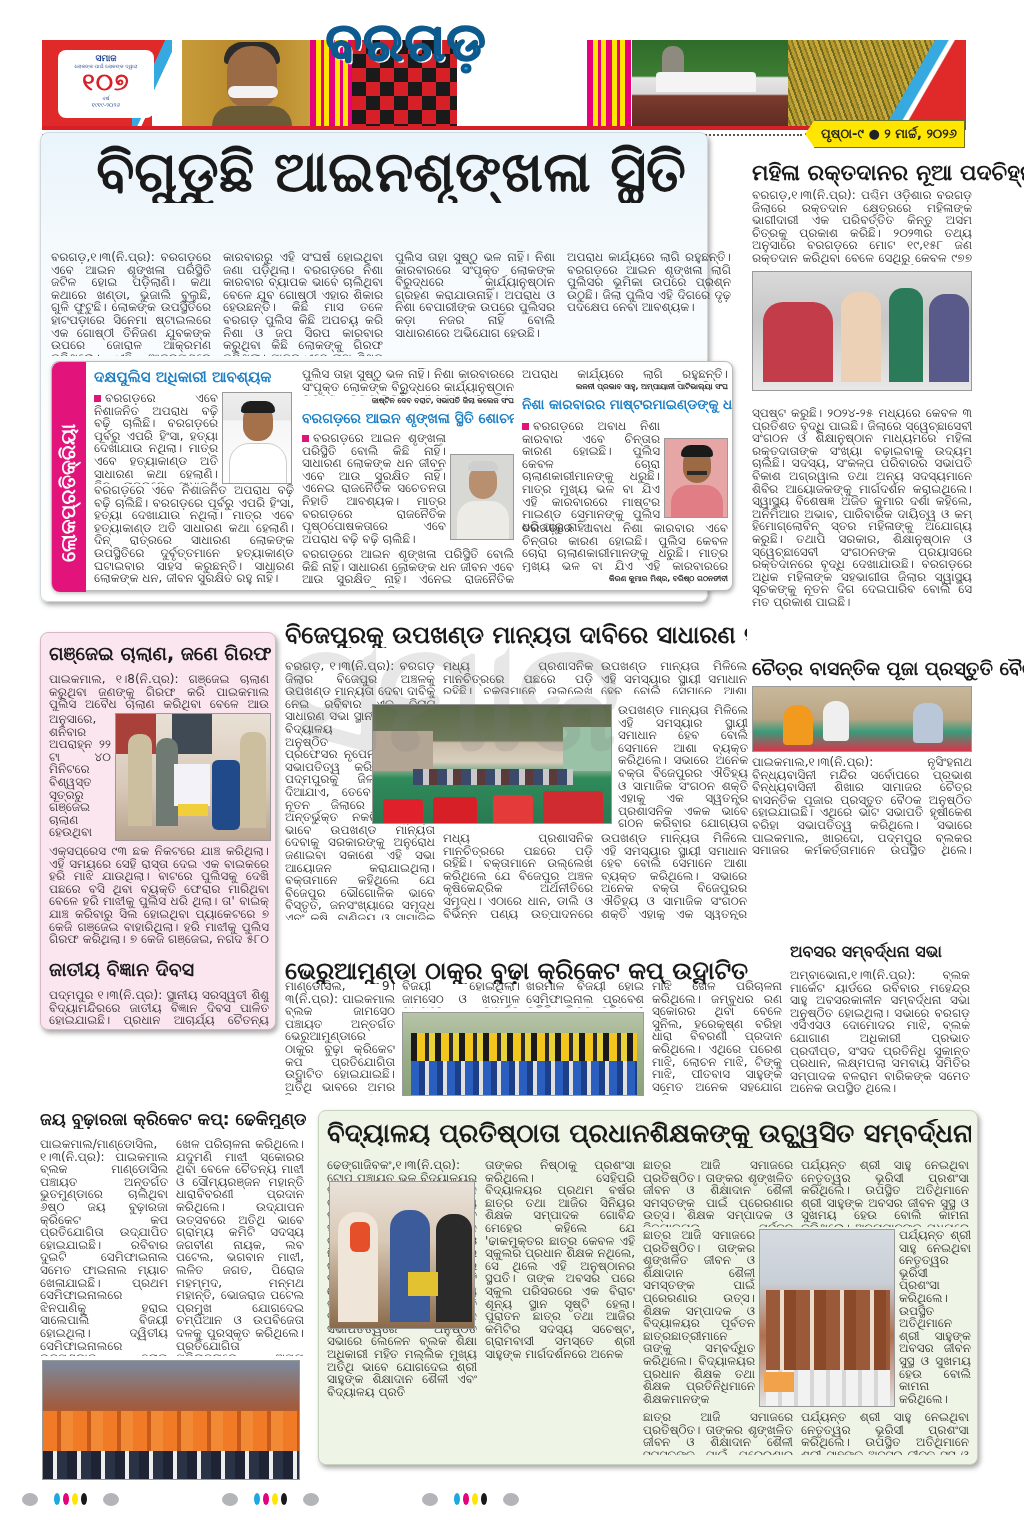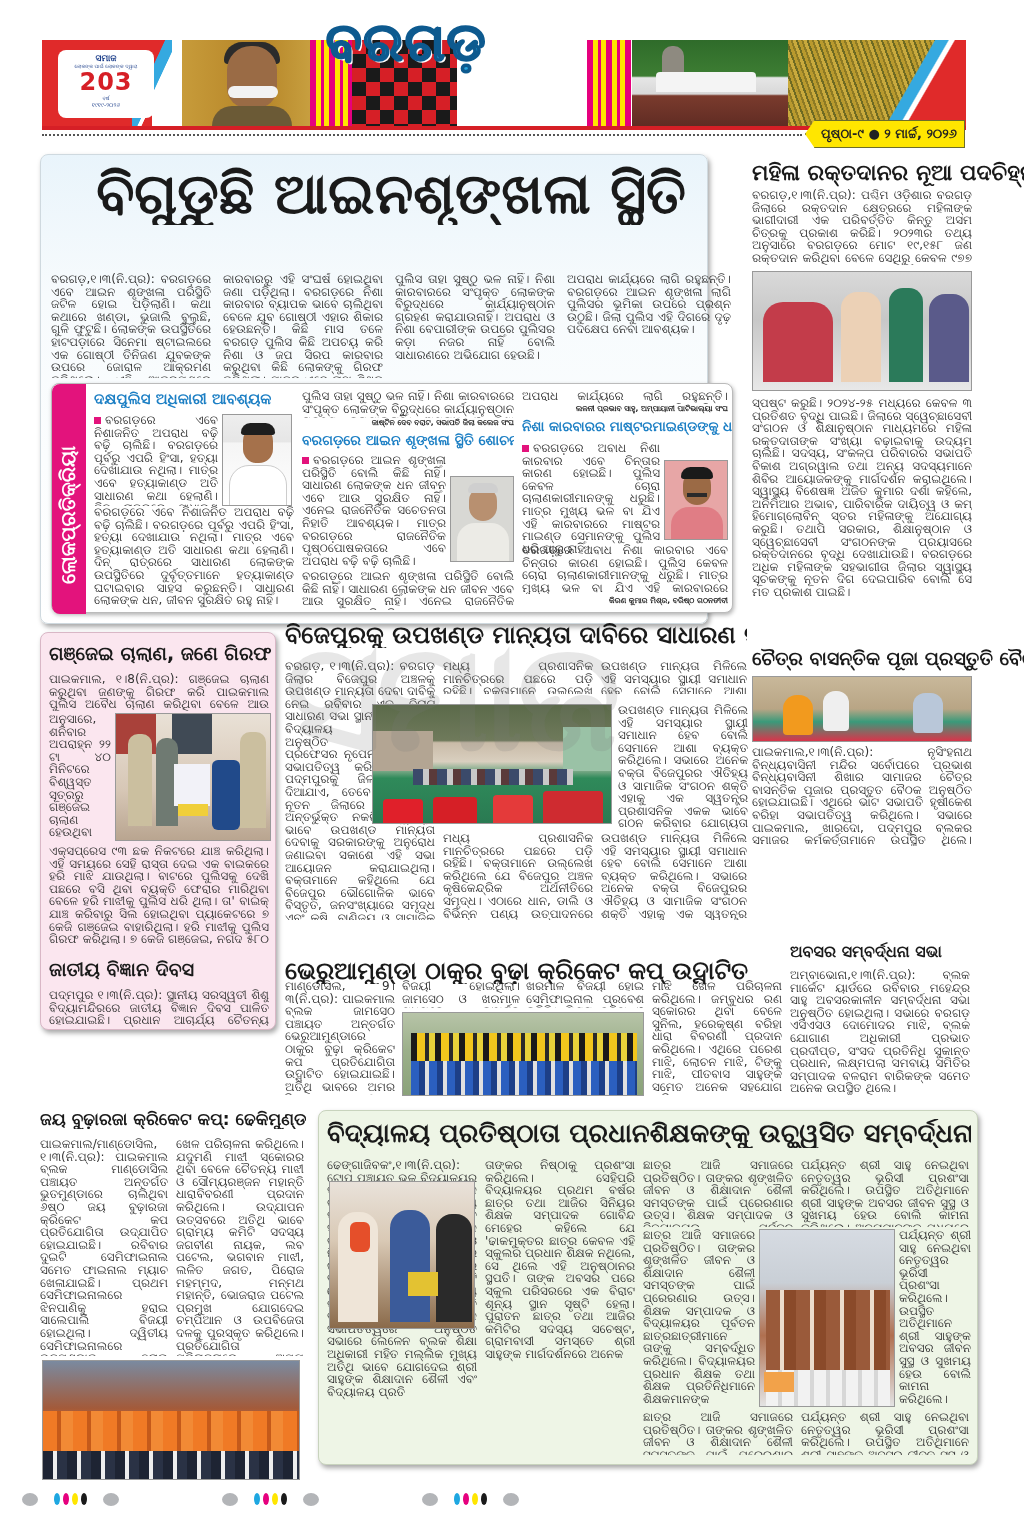--- a/index.html
+++ b/index.html
@@ -36,21 +36,21 @@
 
   
   .box { position: absolute; border-radius: 8px; box-shadow: 2px 3px 5px rgba(0,0,0,0.35); }
   .hl { font-weight: bold; color: #1a1a1a; line-height: 1.1; white-space: nowrap; overflow: hidden; }
   .body-text { font-size: 12px; line-height: 12.6px; color: #333; text-align: justify; overflow: hidden; }
   .col { position: absolute; overflow: hidden; }
   .photo { position: absolute; overflow: hidden; border: 1px solid #999; }
   .byline { font-size: 7.6px; font-weight: bold; color: #222; text-align: right; }
 
   
-  .lead { left: 40px; top: 154px; width: 668px; height: 470px; background: linear-gradient(180deg, #e9f4fb 0%, #f7fbfd 30%, #ffffff 100%); border: 1px solid #cfd9df; }
+  .lead { left: 40px; top: 132px; width: 668px; height: 470px; background: linear-gradient(180deg, #e9f4fb 0%, #f7fbfd 30%, #ffffff 100%); border: 1px solid #cfd9df; }
   .lead-hl { position: absolute; left: 0; width: 700px; top: 8px; text-align: center; font-size: 56px; }
   .lead-sub { position: absolute; left: 0; width: 700px; top: 82px; text-align: center; font-size: 24px; color: #d61f26; font-weight: bold; }
   .opinion { position: absolute; left: 10px; top: 228px; width: 682px; height: 230px; background: #fff; border-radius: 8px; border: 1px solid #bbb; box-shadow: 1px 2px 4px rgba(0,0,0,0.3); }
   .opinion-tab { position: absolute; left: 0; top: 0; width: 34px; height: 230px; background: #e3137c; border-radius: 8px 0 0 8px; }
   .opinion-tab span { position: absolute; left: 4px; top: 200px; transform: rotate(-90deg); transform-origin: 0 0; width: 190px; color: #fff; font-size: 20px; font-weight: bold; white-space: nowrap; }
   .op-hl { font-size: 17px; font-weight: bold; color: #1c7fc4; white-space: nowrap; }
   .sq { display: inline-block; width: 7px; height: 7px; background: #e3137c; margin-right: 4px; }
 
   
   .right-col { position: absolute; left: 752px; top: 160px; width: 220px; }
@@ -72,21 +72,21 @@
   .reg .sp { width: 10px; }
 </style>
 </head>
 <body>
 
 <div class="mast">
   <div class="mast-left"></div>
   <div class="logo-box">
     <div class="logo-top">ସମାଜ</div>
     <div class="logo-sub">ଲୋକଙ୍କ ପାଇଁ ଲୋକଙ୍କ ଦ୍ୱାରା</div>
-    <div class="logo-num">203</div>
+    <div class="logo-num">୧୦୭</div>
     <div class="logo-sub">ବର୍ଷ</div>
     <div class="logo-years">୧୯୧୯-୨୦୨୬</div>
   </div>
   <div class="portrait">
     <div class="hair"></div>
       <div class="face"></div>
       <div class="moustache"></div>
       <div class="shirt"></div>
   </div>
   <div class="wave" style="left:268px;"></div>
@@ -164,21 +164,21 @@
 
 <div class="right-col">
   <div class="right-hl">ମହିଳା ରକ୍ତଦାନର ନୂଆ ପଦଚିହ୍ନ</div>
   <div class="body-text" style="height:76px; margin-top:4px;">ବରଗଡ଼,୧।୩(ନି.ପ୍ର): ପଶ୍ଚିମ ଓଡ଼ିଶାର ବରଗଡ଼ ଜିଲାରେ ରକ୍ତଦାନ କ୍ଷେତ୍ରରେ ମହିଳାଙ୍କ ଭାଗୀଦାରୀ ଏକ ପରିବର୍ତ୍ତିତ କିନ୍ତୁ ଅସମ ଚିତ୍ରକୁ ପ୍ରକାଶ କରିଛି। ୨୦୨୩ର ତଥ୍ୟ ଅନୁସାରେ ବରଗଡ଼ରେ ମୋଟ ୧୯,୧୫୮ ଜଣ ରକ୍ତଦାନ କରିଥିବା ବେଳେ ସେଥିରୁ କେବଳ ୯୭୭ ଜଣ ମହିଳା ଥିଲେ। ଅର୍ଥାତ୍ ମୋଟ ରକ୍ତଦାତାଙ୍କର ୫.୨ ପ୍ରତିଶତ ମାତ୍ର ମହିଳା ରକ୍ତଦାନ କରିଛନ୍ତି। ଯାହା ଜିଲାରେ ଲିଙ୍ଗଭିତ୍ତିକ ଅନ୍ତରକୁ</div>
   <div class="photo" style="position:relative; width:220px; height:120px; margin-top:6px; background:linear-gradient(180deg,#d9d9d9 0%,#c7c7c7 40%,#e8e8e8 100%);">
     <div style="position:absolute;left:10px;top:30px;width:70px;height:80px;background:#c33c4a;border-radius:20px 20px 0 0;"></div>
     <div style="position:absolute;left:88px;top:20px;width:40px;height:90px;background:#ecd1b6;border-radius:16px 16px 0 0;"></div>
     <div style="position:absolute;left:136px;top:16px;width:34px;height:94px;background:#2b7a5a;border-radius:14px 14px 0 0;"></div>
     <div style="position:absolute;left:176px;top:22px;width:40px;height:88px;background:#5a5a8a;border-radius:16px 16px 0 0;"></div>
   </div>
-  <div class="body-text" style="height:240px; margin-top:6px;">
+  <div class="body-text" style="height:240px; margin-top:16px;">
     <span>ସ୍ପଷ୍ଟ କରୁଛି। ୨୦୨୪-୨୫ ମଧ୍ୟରେ କେବଳ ୩ ପ୍ରତିଶତ ବୃଦ୍ଧି ପାଇଛି। ଜିଲାରେ ସ୍ୱେଚ୍ଛାସେବୀ ସଂଗଠନ ଓ ଶିକ୍ଷାନୁଷ୍ଠାନ ମାଧ୍ୟମରେ ମହିଳା ରକ୍ତଦାତାଙ୍କ ସଂଖ୍ୟା ବଢ଼ାଇବାକୁ ଉଦ୍ୟମ ଚାଲିଛି।</span>
     <span>ସଦସ୍ୟ, ସଂକଳ୍ପ ପରିବାରର ସଭାପତି ବିକାଶ ଅଗ୍ରୱାଲ ତଥା ଅନ୍ୟ ସଦସ୍ୟମାନେ ଶିବିର ଆୟୋଜକଙ୍କୁ ମାର୍ଗଦର୍ଶନ କରାଇଥିଲେ। ସ୍ୱାସ୍ଥ୍ୟ ବିଶେଷଜ୍ଞ ଅଜିତ କୁମାର ଦର୍ଶା କହିଲେ, ଅନିମିଆର ଅଭାବ, ପାରିବାରିକ ଦାୟିତ୍ୱ ଓ କମ୍ ହିମୋଗ୍ଲୋବିନ୍ ସ୍ତର ମହିଳାଙ୍କୁ ଅଯୋଗ୍ୟ କରୁଛି। ତଥାପି ସରକାର, ଶିକ୍ଷାନୁଷ୍ଠାନ ଓ ସ୍ୱେଚ୍ଛାସେବୀ ସଂଗଠନଙ୍କ ପ୍ରୟାସରେ ରକ୍ତଦାନରେ ବୃଦ୍ଧି ଦେଖାଯାଉଛି। ବରଗଡ଼ରେ ଅଧିକ ମହିଳାଙ୍କ ସହଭାଗୀତା ଜିଲାର ସ୍ୱାସ୍ଥ୍ୟ ସୂଚକଙ୍କୁ ନୂତନ ଦିଗ ଦେଇପାରିବ ବୋଲି ସେ ମତ ପ୍ରକାଶ ପାଇଛି।</span>
   </div>
   <div class="right-hl" style="font-size:19px; margin-top:10px;">ଚୈତ୍ର ବାସନ୍ତିକ ପୂଜା ପ୍ରସ୍ତୁତି ବୈଠକ</div>
   <div class="photo" style="position:relative; width:220px; height:66px; margin-top:6px; background:linear-gradient(180deg,#c8b89a 0%,#b8a585 50%,#3a9a7a 70%,#d9344a 100%);">
     <div style="position:absolute;left:30px;top:18px;width:30px;height:40px;background:#f29a1e;border-radius:14px 14px 4px 4px;"></div>
     <div style="position:absolute;left:70px;top:14px;width:26px;height:40px;background:#efefef;border-radius:12px 12px 4px 4px;"></div>
     <div style="position:absolute;left:160px;top:16px;width:30px;height:40px;background:#b9c7d9;border-radius:12px 12px 4px 4px;"></div>
   </div>
   <div class="body-text" style="height:100px; margin-top:4px;">ପାଇକମାଲ,୧।୩(ନି.ପ୍ର): ନୃସିଂହନାଥ ବିନ୍ଧ୍ୟବାସିନୀ ମନ୍ଦିର ସର୍ବୋପରେ ପ୍ରଭାଶ ବିନ୍ଧ୍ୟବାସିନୀ ଶିଖାର ସାମାଜର ଚୈତ୍ର ବାସନ୍ତିକ ପୂଜାର ପ୍ରସ୍ତୁତ ବୈଠକ ଅନୁଷ୍ଠିତ ହୋଇଯାଇଛି। ଏଥିରେ ଭାଟ ସଭାପତି ହୃଷୀକେଶ ବରିହା ସଭାପତିତ୍ୱ କରିଥିଲେ। ସଭାରେ ପାଇକମାଲ, ଖାରଦୋ, ପଦ୍ମପୁର ବ୍ଲକର ସମାଜର କର୍ମକର୍ତ୍ତାମାନେ ଉପସ୍ଥିତ ଥିଲେ। ବୈଠକରେ ପୂଜା କିପରି ଶାନ୍ତି ଶୃଙ୍ଖଳାରେ ହେବ ସେ ନେଇ ଆଲୋଚନା ହୋଇଥିଲା। ଦେବରାଜ ବରିହା, ପ୍ରେମାନନ୍ଦ ବରିହା, ଅଲତରାମ ବରିହା, ନନ୍ଦଲାଲ ବରିହା, ବିଲେଇ ଭୂଏ ପ୍ରମୁଖ ବୈଠକରେ ଉପସ୍ଥିତ ଥିଲେ।</div>

